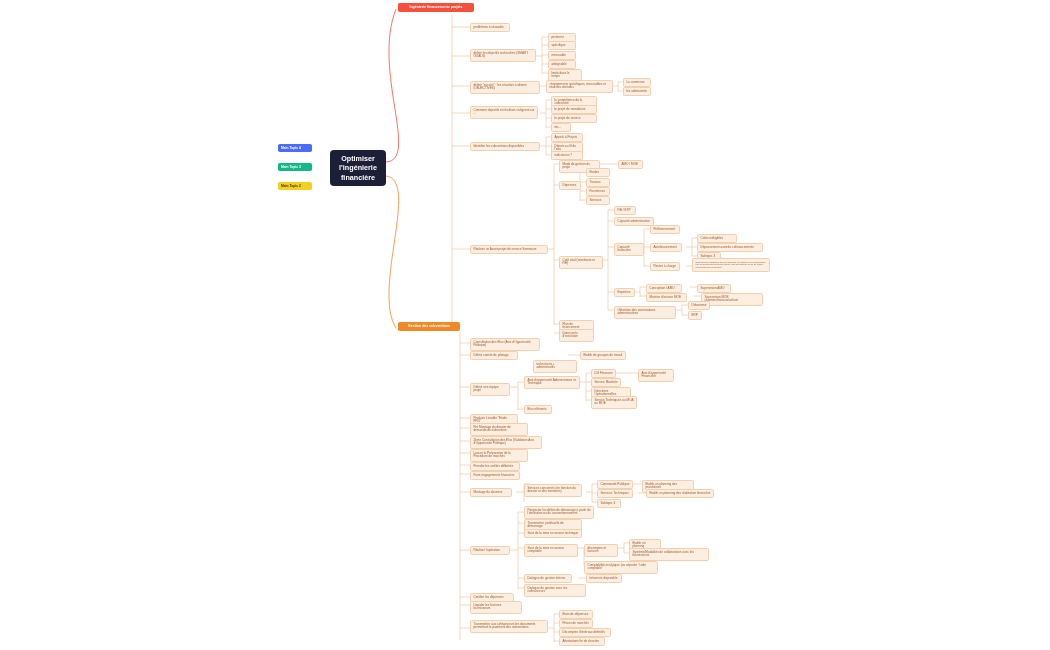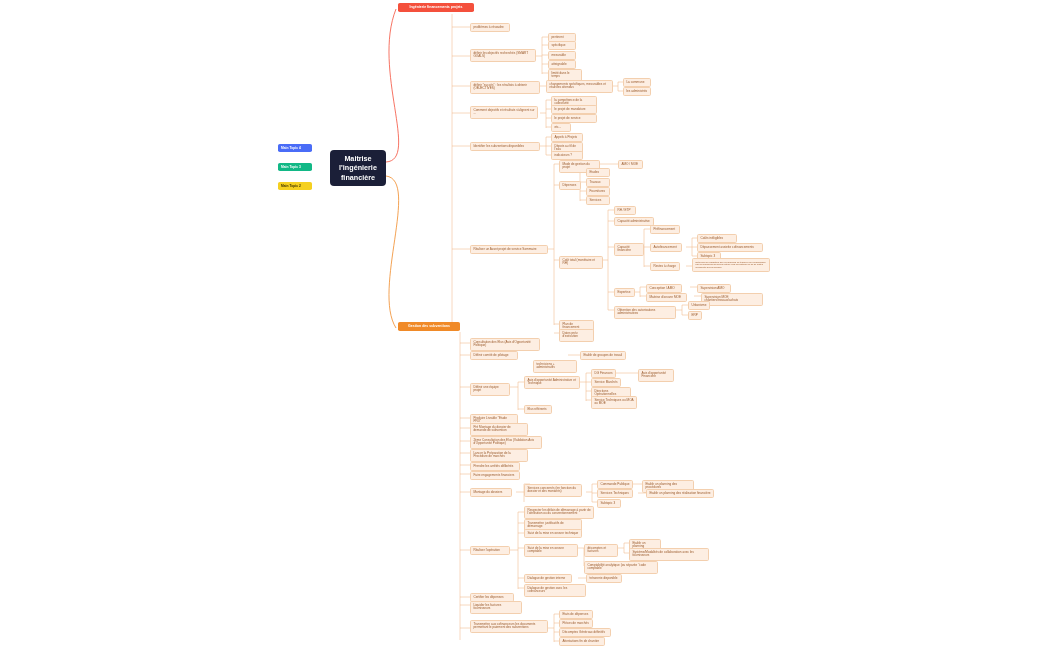--- a/index.html
+++ b/index.html
@@ -219,21 +219,21 @@
 
       <path d="M548 628 L554 628"></path>
       <path d="M554 614 L554 642"></path>
       <path d="M554 614 L559 614"></path>
       <path d="M554 623 L559 623"></path>
       <path d="M554 632 L559 632"></path>
       <path d="M554 641 L559 641"></path>
     </g>
   </svg>
 
-  <div class="node root" style="left:330px;top:150px;width:56px;height:36px;">Maitrise l'ingénierie financière</div>
+  <div class="node root" style="left:330px;top:150px;width:56px;height:36px;">Optimiser l'ingénierie financière</div>
 
   <div class="node mt mt-blue" style="left:278px;top:144px;width:34px;">Main Topic 4</div>
   <div class="node mt mt-green" style="left:278px;top:163px;width:34px;">Main Topic 3</div>
   <div class="node mt mt-yellow" style="left:278px;top:182px;width:34px;">Main Topic 2</div>
 
   <div class="node branch-red" style="left:398px;top:3px;width:76px;">Ingénierie financements projets</div>
   <div class="node branch-orange" style="left:398px;top:322px;width:62px;">Gestion des subventions</div>
 
   <div class="node leaf" style="left:470px;top:23px;width:40px;">problèmes à résoudre</div>
 

